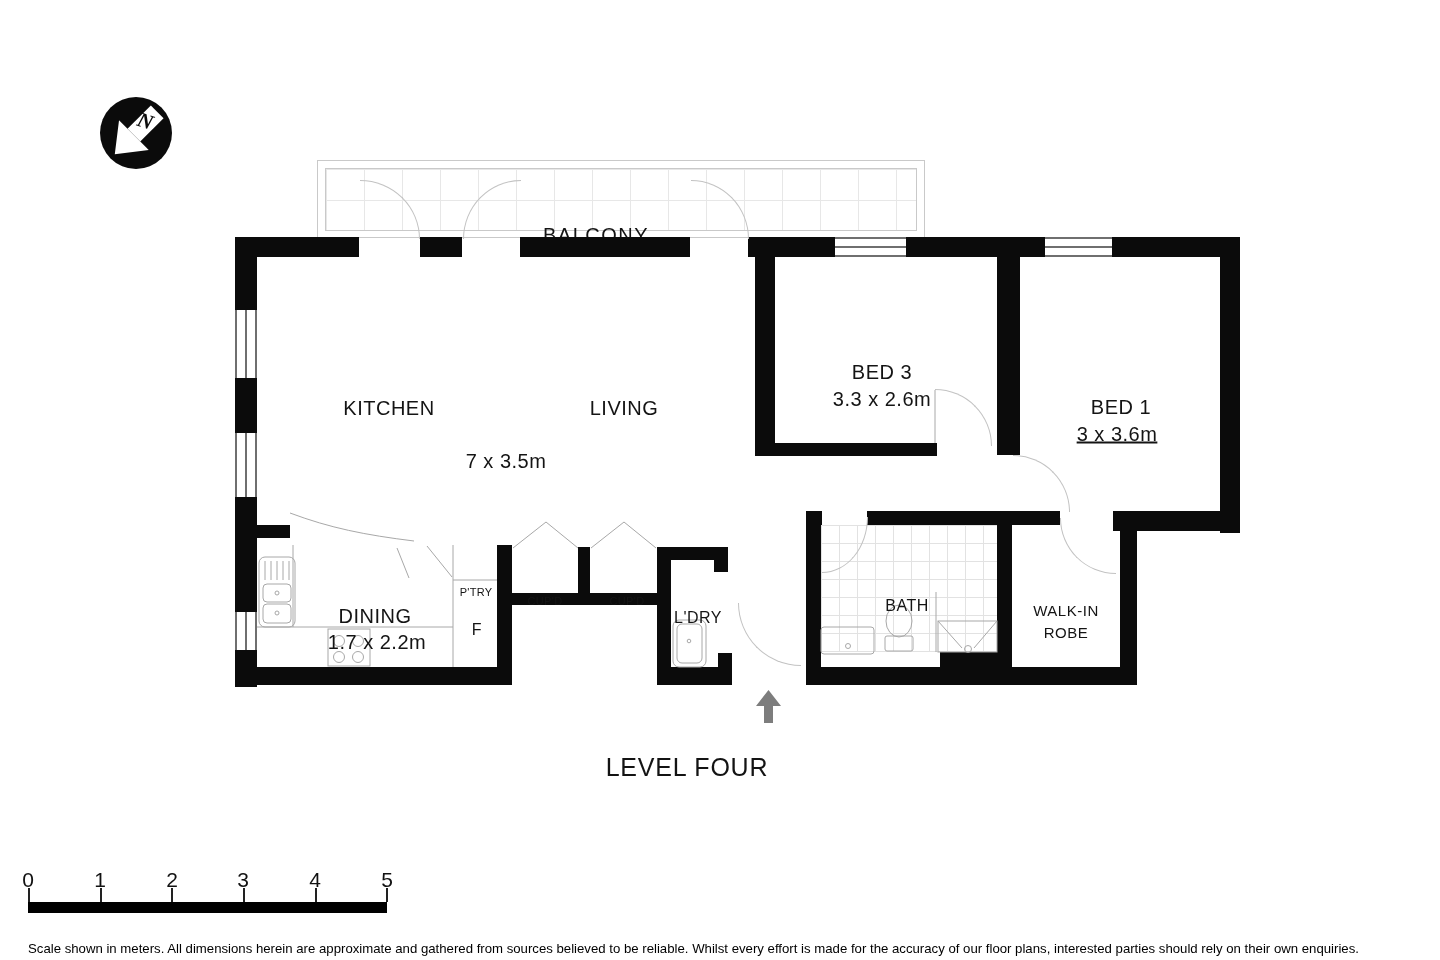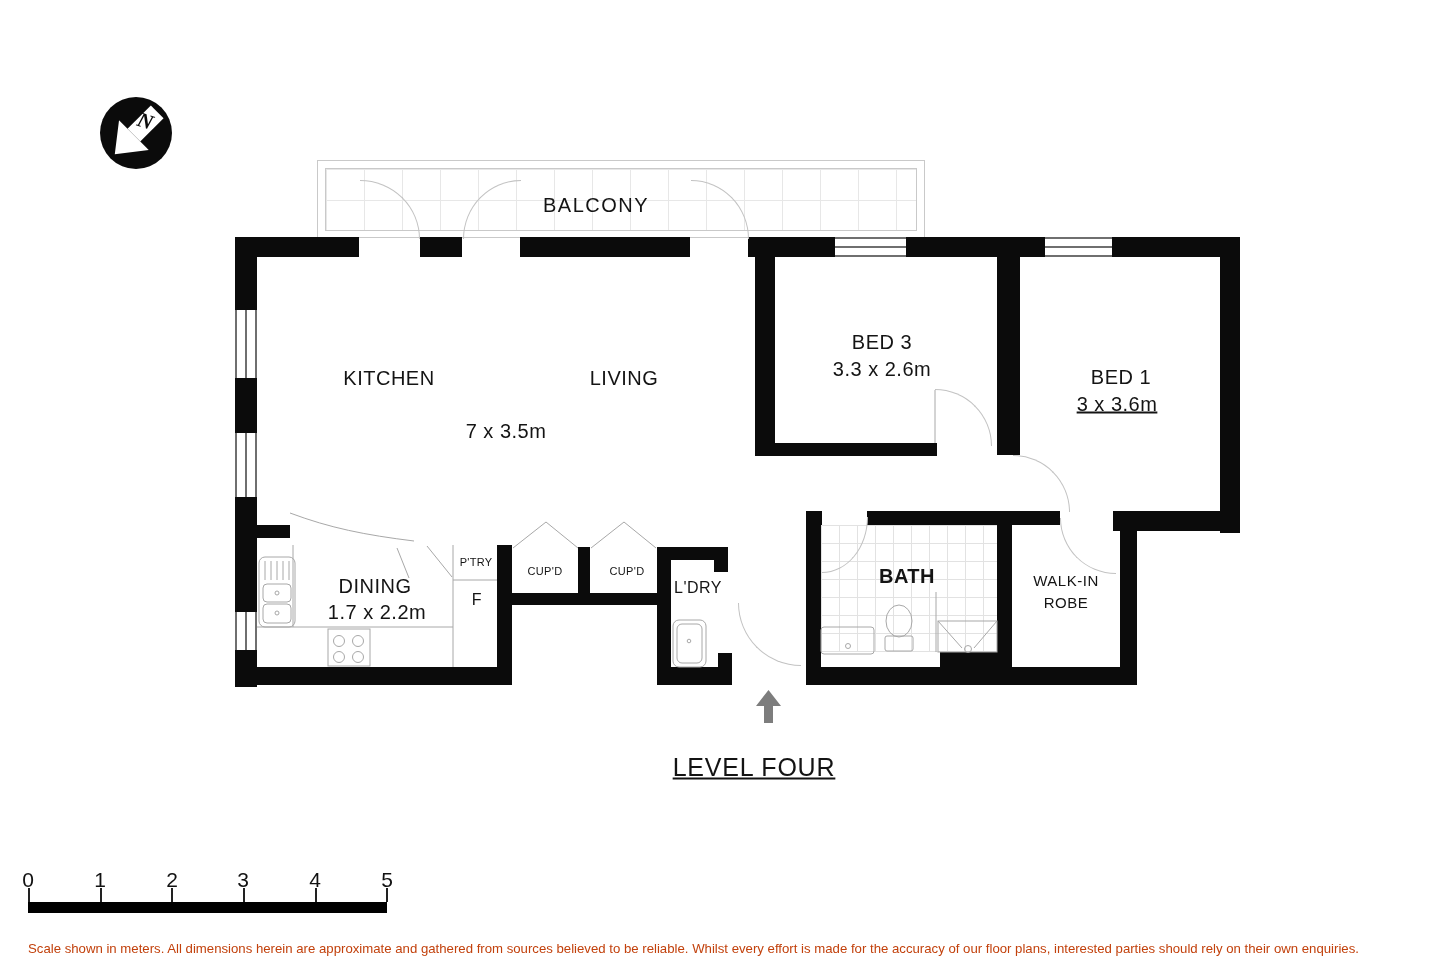--- a/index.html
+++ b/index.html
@@ -20,33 +20,33 @@
   .arc.br{border-bottom:1.2px solid #c2c2c2;border-right:1.2px solid #c2c2c2;border-bottom-right-radius:100%;}
   .arc.bl{border-bottom:1.2px solid #c2c2c2;border-left:1.2px solid #c2c2c2;border-bottom-left-radius:100%;}
   .balcony-outer{position:absolute;border:1px solid #c9c9c9;}
   .balcony-inner{position:absolute;border:1px solid #c9c9c9;background-color:#fff;
       background-image:repeating-linear-gradient(to right,#e7e7e7 0 1px,transparent 1px 38px),
                        repeating-linear-gradient(to bottom,#e7e7e7 0 1px,transparent 1px 31px);}
   .tiles{position:absolute;background-color:#fff;
       background-image:repeating-linear-gradient(to right,#e2e2e2 0 1px,transparent 1px 18px),
                        repeating-linear-gradient(to bottom,#e2e2e2 0 1px,transparent 1px 18px);}
   .lbl{position:absolute;transform:translate(-50%,-50%);white-space:nowrap;
-       font-size:20px;letter-spacing:.5px;color:#141414;text-align:center;}
+       font-size:20px;letter-spacing:.5px;color:#141414;text-align:center;margin-top:30px;}
   .lbl.small{font-size:11px;letter-spacing:.3px;}
   .lbl.mid{font-size:16px;}
-  .lbl.bath{font-size:20px;font-weight:bold;}
+  .lbl.bath{font-size:16px;}
   .lbl.wrap{white-space:normal;width:92px;line-height:1.45;font-size:15px;}
   .lbl.balc{letter-spacing:1.5px;}
   .level{position:absolute;transform:translate(-50%,-50%);font-size:25px;letter-spacing:.8px;
          font-weight:500;color:#131313;white-space:nowrap;}
   .overlay{position:absolute;left:0;top:0;pointer-events:none;}
   .scale-num{position:absolute;transform:translate(-50%,-50%);font-size:21px;color:#111;}
   .tick{position:absolute;width:1.5px;height:14px;background:#222;}
   .scale-rect{position:absolute;background:#000;}
-  .disclaimer{position:absolute;font-size:13.2px;color:#c2410c;white-space:nowrap;}
+  .disclaimer{position:absolute;font-size:13.2px;color:#000000;white-space:nowrap;}
 </style>
 </head>
 <body>
 
 <div class="page">
 
   <svg class="overlay" style="left:99px;top:96px;" width="74" height="74" viewBox="0 0 74 74">
     <circle cx="37" cy="37" r="36" fill="#0b0b0b"></circle>
     <g transform="rotate(45 37 37)">
       <rect x="28" y="7" width="18" height="33" fill="#ffffff"></rect>
@@ -175,21 +175,21 @@
   <div class="lbl" style="left:375px;top:586px;">DINING</div>
   <div class="lbl" style="left:377px;top:612px;">1.7 x 2.2m</div>
   <div class="lbl small" style="left:476px;top:562px;">P'TRY</div>
   <div class="lbl mid" style="left:477px;top:600px;">F</div>
   <div class="lbl small" style="left:545px;top:571px;">CUP'D</div>
   <div class="lbl small" style="left:627px;top:571px;">CUP'D</div>
   <div class="lbl mid" style="left:698px;top:588px;">L'DRY</div>
   <div class="lbl bath" style="left:907px;top:576px;">BATH</div>
   <div class="lbl wrap" style="left:1066px;top:592px;">WALK-IN ROBE</div>
 
-  <div class="level" style="left:754px;top:767px;text-decoration:underline;">LEVEL FOUR</div>
+  <div class="level" style="left:687px;top:767px;">LEVEL FOUR</div>
 
   <div>
     <span class="scale-num" style="left:28px;top:880px;">0</span>
     <span class="scale-num" style="left:100px;top:880px;">1</span>
     <span class="scale-num" style="left:172px;top:880px;">2</span>
     <span class="scale-num" style="left:243px;top:880px;">3</span>
     <span class="scale-num" style="left:315px;top:880px;">4</span>
     <span class="scale-num" style="left:387px;top:880px;">5</span>
     <i class="tick" style="left:28px;top:888px;"></i>
     <i class="tick" style="left:100px;top:888px;"></i>

